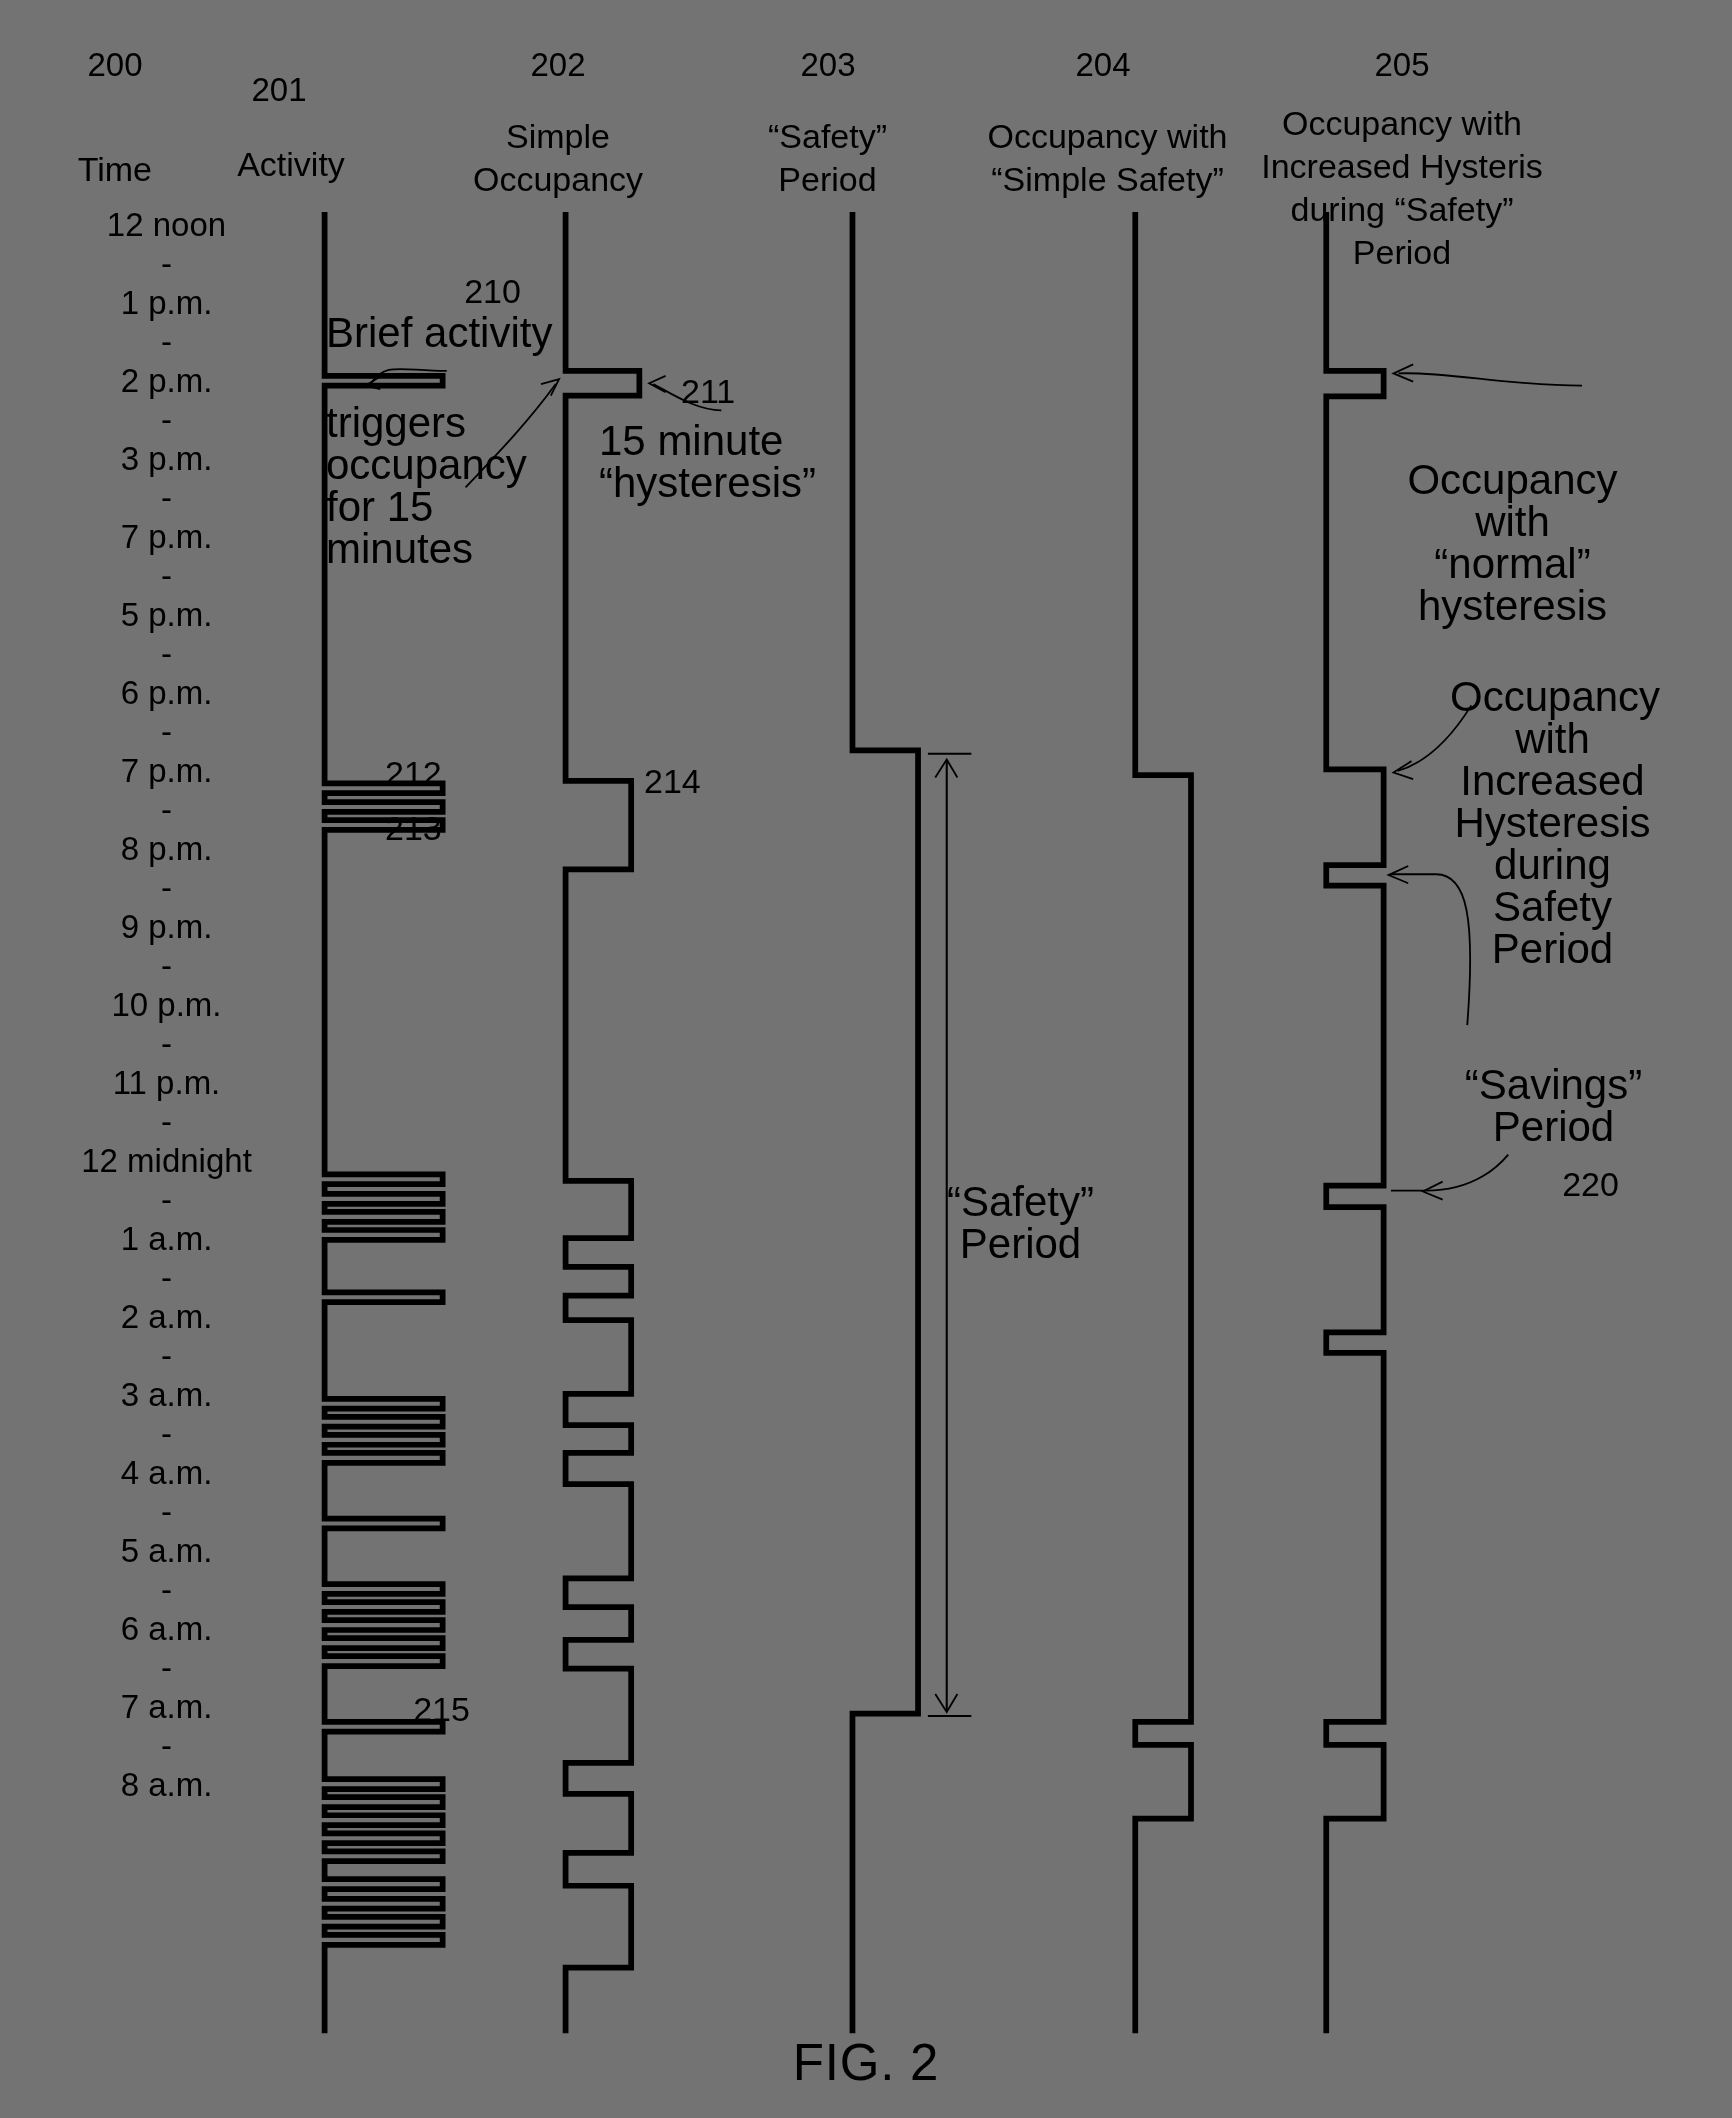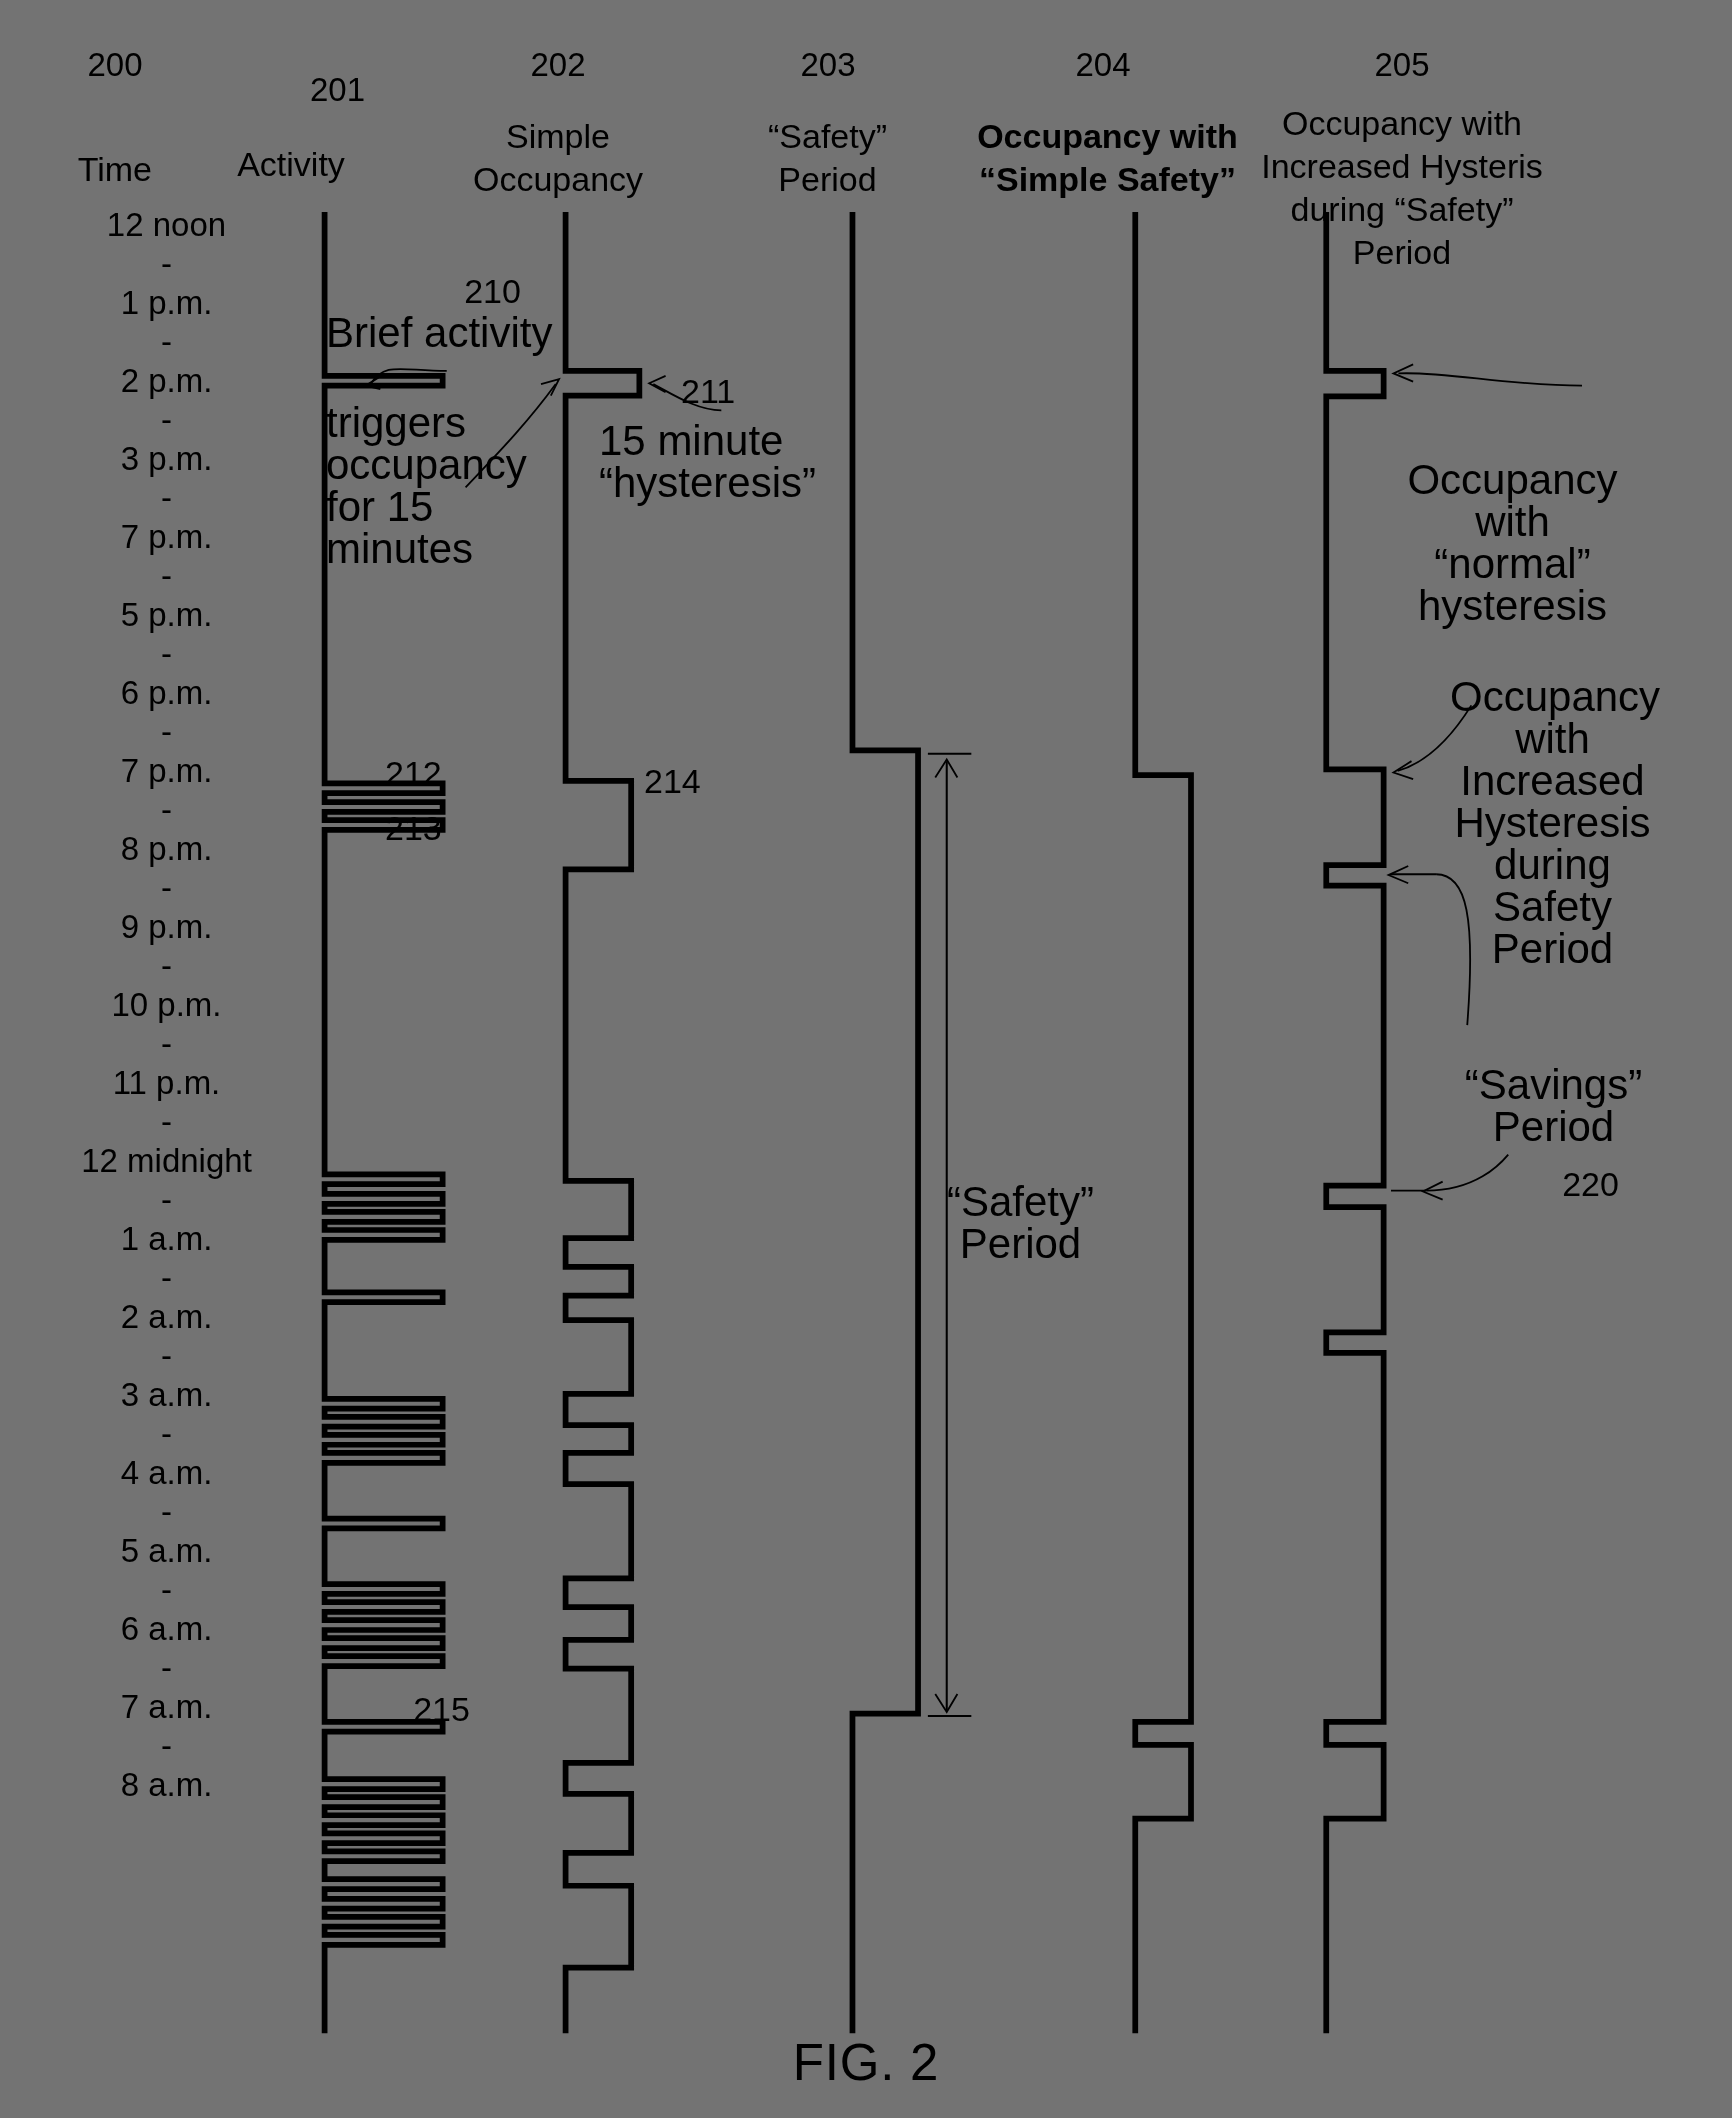--- a/index.html
+++ b/index.html
@@ -103,33 +103,33 @@
   }
 </style>
 </head>
 <body>
 
 <div id="figure">
 
   <div class="abs ref-num" style="left:33px; top:45px; width:164px;">200</div>
   <div class="abs col-title" style="left:16.4px; top:148px; width:197px;">Time</div>
 
-  <div class="abs ref-num" style="left:217px; top:70px; width:148px;text-align:right;">201</div>
+  <div class="abs ref-num" style="left:205px; top:70px; width:148px;">201</div>
   <div class="abs col-title" style="left:201px; top:143px; width:180px;">Activity</div>
 
   <div class="abs ref-num" style="left:484px; top:45px; width:148px;">202</div>
   <div class="abs col-title" style="left:443px; top:115px; width:230px;">Simple
 Occupancy</div>
 
   <div class="abs ref-num" style="left:754px; top:45px; width:148px;">203</div>
   <div class="abs col-title" style="left:721px; top:115px; width:213px;">“Safety”
 Period</div>
 
   <div class="abs ref-num" style="left:1029px; top:45px; width:148px;">204</div>
-  <div class="abs col-title" style="left:972px; top:115px; width:271px;font-weight:bold;">Occupancy with
+  <div class="abs col-title" style="left:972px; top:115px; width:271px;">Occupancy with
 “Simple Safety”</div>
 
   <div class="abs ref-num" style="left:1328px; top:45px; width:148px;">205</div>
   <div class="abs col-title" style="left:1238px; top:102px; width:328px;">Occupancy with
 Increased
 Hysteris during
 “Safety” Period</div>
 
   <div class="abs time-axis">
     <div class="time-row">12 noon</div>

